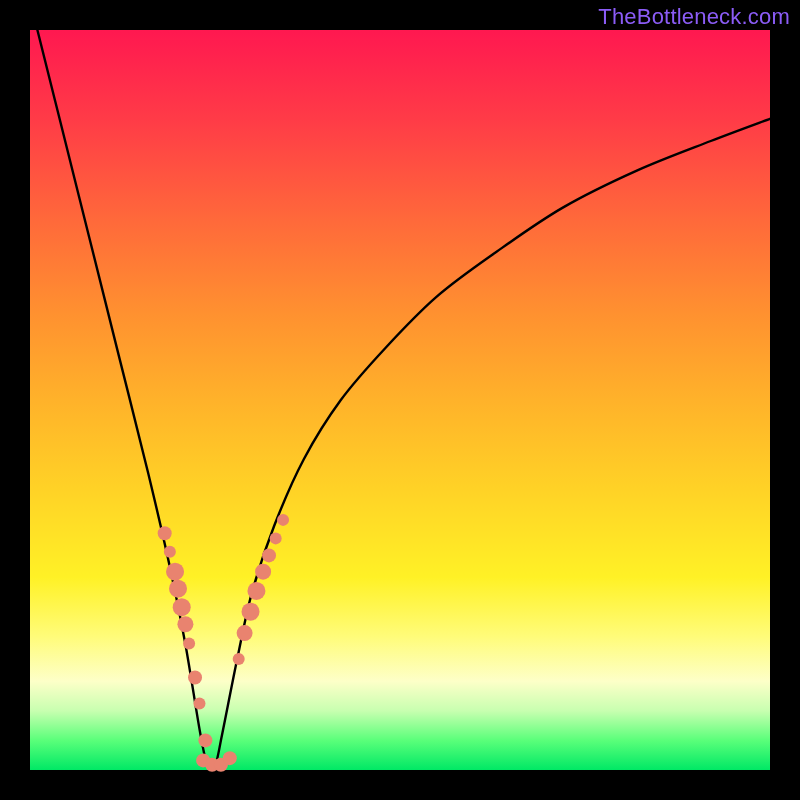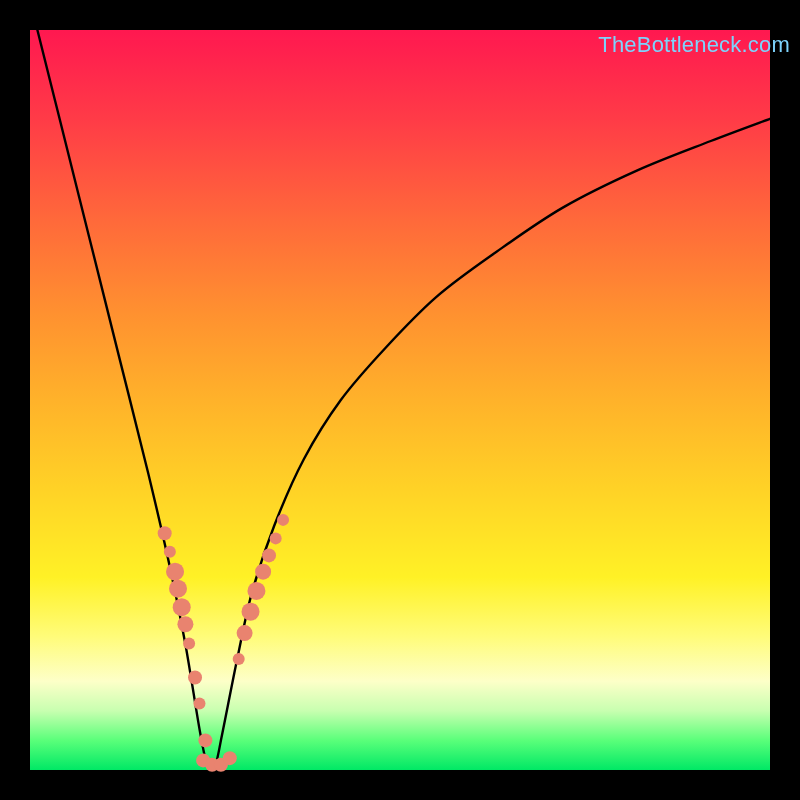--- a/index.html
+++ b/index.html
@@ -35,26 +35,25 @@
       #fdffc8 88%,
       #c8ffb0 92%,
       #5aff7a 96%,
       #00e865 100%
     );
   }
   .watermark {
     position: absolute;
     top: 4px;
     right: 10px;
-    color: #7dd3fc;
+    color: #8b5cf6;
     font-size: 22px;
     font-weight: 500;
     letter-spacing: 0.2px;
     user-select: none;
-    margin-top: 28px;
   }
   svg.curve-layer {
     position: absolute;
     left: 0;
     top: 0;
     width: 740px;
     height: 740px;
     overflow: visible;
   }
   .curve {

